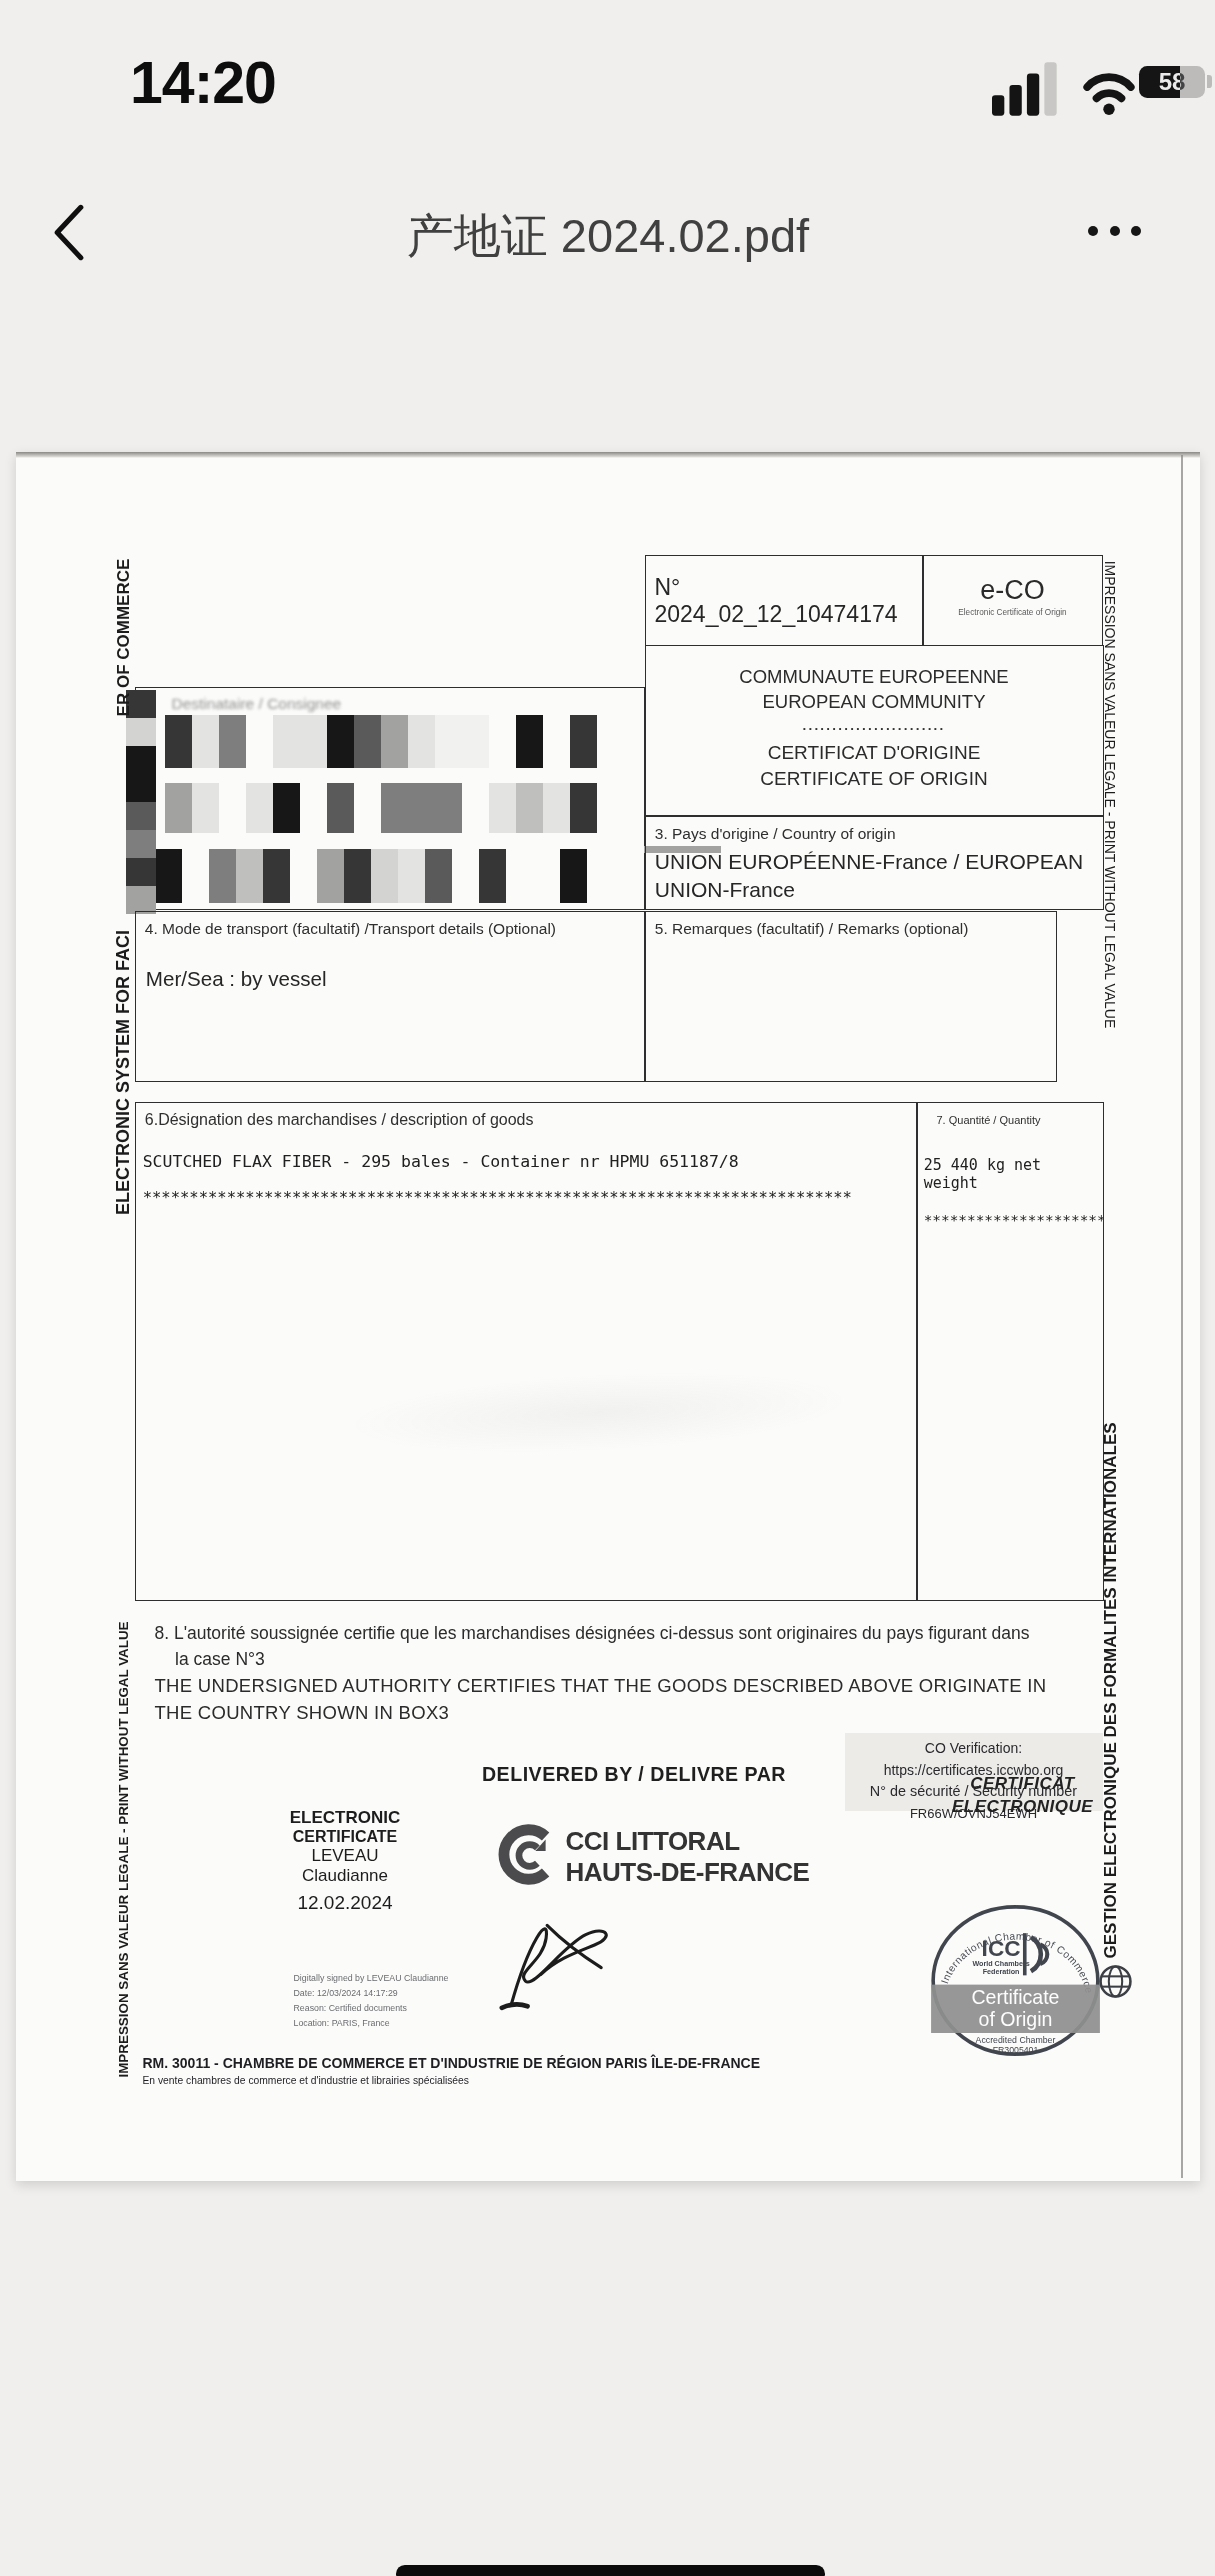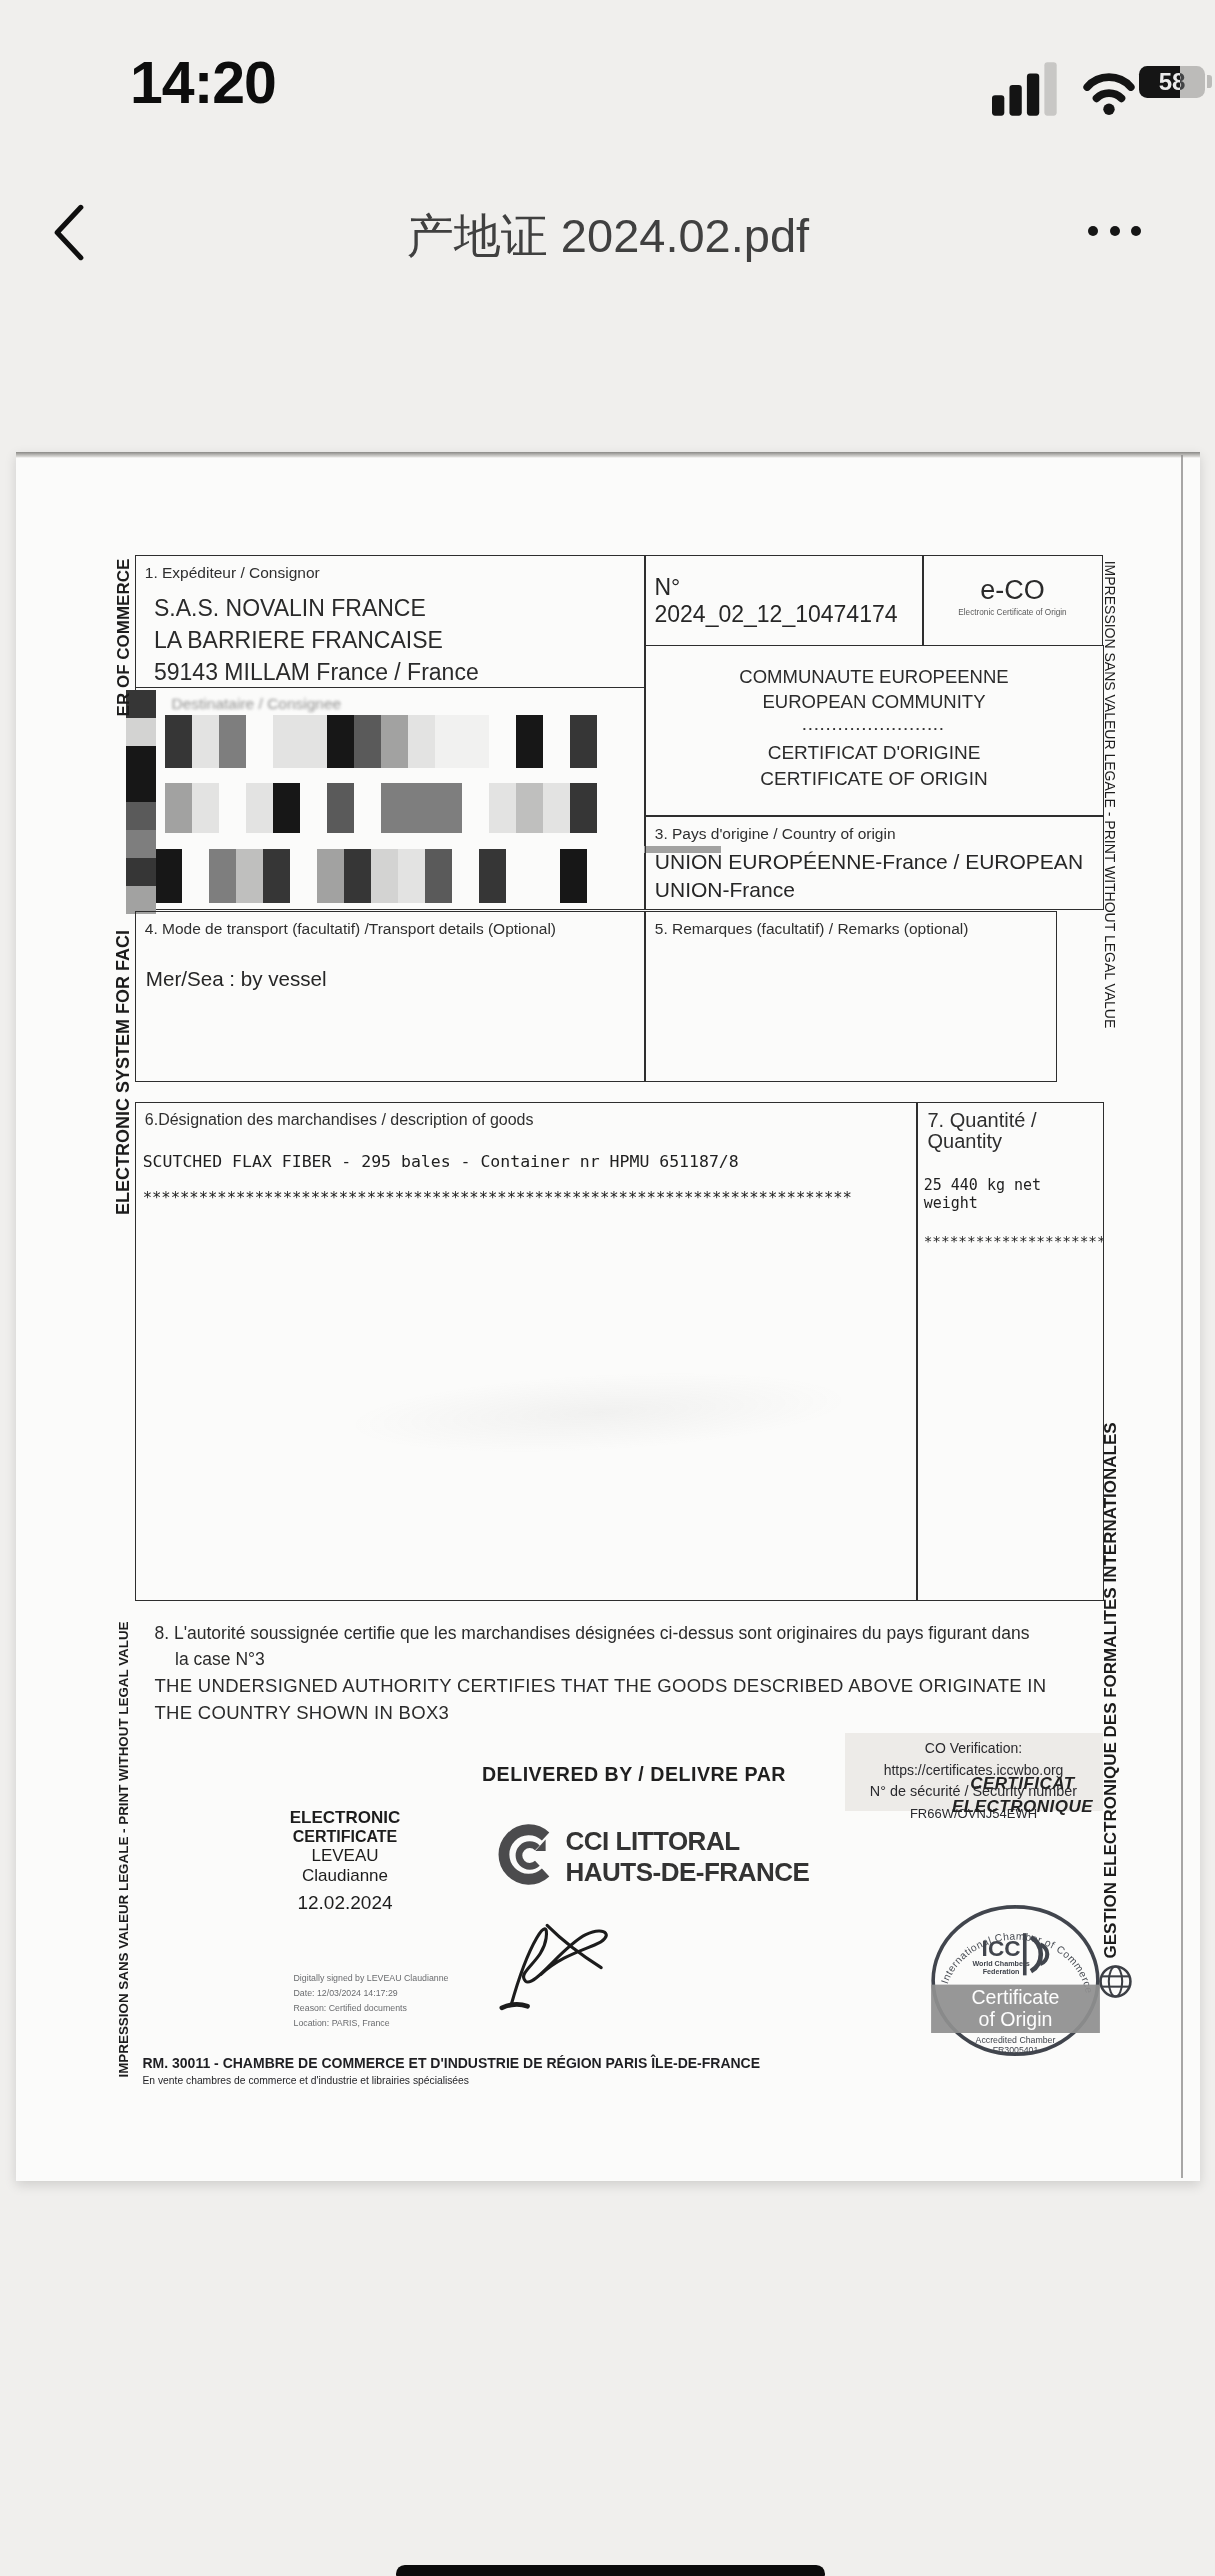--- a/index.html
+++ b/index.html
@@ -67,28 +67,20 @@
       <i></i>
       <i></i>
     </div>
 
   <div class="abs page">
     <div class="abs page-topedge"></div>
     <div class="abs page-rightedge"></div>
 
     <div class="abs form-area" style="left:0;top:0;width:1184px;height:1729px;">
 
-      <div class="abs formbox" style="left:119px;top:103px;width:510px;height:133px;">
-        <div class="lbl">1. Expéditeur / Consignor</div>
-        <div style="font-size:23px;line-height:32px;padding:8.2px 0 0 18.5px;color:#2a2a2a;">
-          <div>S.A.S. NOVALIN FRANCE</div>
-          <div>LA BARRIERE FRANCAISE</div>
-          <div>59143 MILLAM France / France</div>
-        </div>
-      </div>
 
       <div class="abs formbox" style="left:629px;top:103px;width:278px;height:91px;display:flex;align-items:center;">
         <div style="font-size:23px;padding-left:9px;color:#262626;">N° 2024_02_12_10474174</div>
       </div>
 
       <div class="abs formbox" style="left:629px;top:193px;width:459px;height:171px;">
         <div class="ctr" style="font-size:18.5px;line-height:25px;margin-top:17.5px;">
           <div>COMMUNAUTE EUROPEENNE</div>
           <div>EUROPEAN COMMUNITY</div>
         </div>
@@ -192,21 +184,21 @@
         <div class="lbl">5. Remarques (facultatif) / Remarks (optional)</div>
       </div>
 
       <div class="abs formbox" style="left:119px;top:650px;width:782px;height:499px;">
         <div class="lbl" style="font-size:16px;">6.Désignation des marchandises / description of goods</div>
         <div class="mono" style="font-size:16.5px;padding:21.6px 0 0 7.2px;color:#202020;">SCUTCHED FLAX FIBER - 295 bales - Container nr HPMU 651187/8</div>
         <div class="mono" style="font-size:15.5px;padding:17.5px 0 0 7.2px;letter-spacing:0;color:#1d1d1d;white-space:nowrap;overflow:hidden;">****************************************************************************</div>
       </div>
 
       <div class="abs formbox" style="left:901px;top:650px;width:187px;height:499px;">
-        <div class="lbl" style="font-size:20px;padding-left:10px;">7. Quantité / Quantity</div>
+        <div class="lbl" style="font-size:11px;padding-left:19px;">7. Quantité / Quantity</div>
         <div class="mono" style="font-size:15px;padding:25px 0 0 6.2px;color:#202020;">25 440 kg net weight</div>
         <div class="mono" style="font-size:14.4px;padding:20.6px 0 0 6.2px;color:#1d1d1d;white-space:nowrap;overflow:hidden;">************************</div>
       </div>
 
       <div class="abs smudge"></div>
 
       <div class="abs" style="left:139px;top:1168px;width:927px;">
         <div style="font-size:17.5px;line-height:26px;">8. L'autorité soussignée certifie que les marchandises désignées ci-dessus sont originaires du pays figurant dans</div>
         <div style="font-size:17.5px;line-height:26px;padding-left:20.6px;">la case N°3</div>
         <div style="font-size:18.5px;line-height:27px;letter-spacing:0.3px;">THE UNDERSIGNED AUTHORITY CERTIFIES THAT THE GOODS DESCRIBED ABOVE ORIGINATE IN</div>

